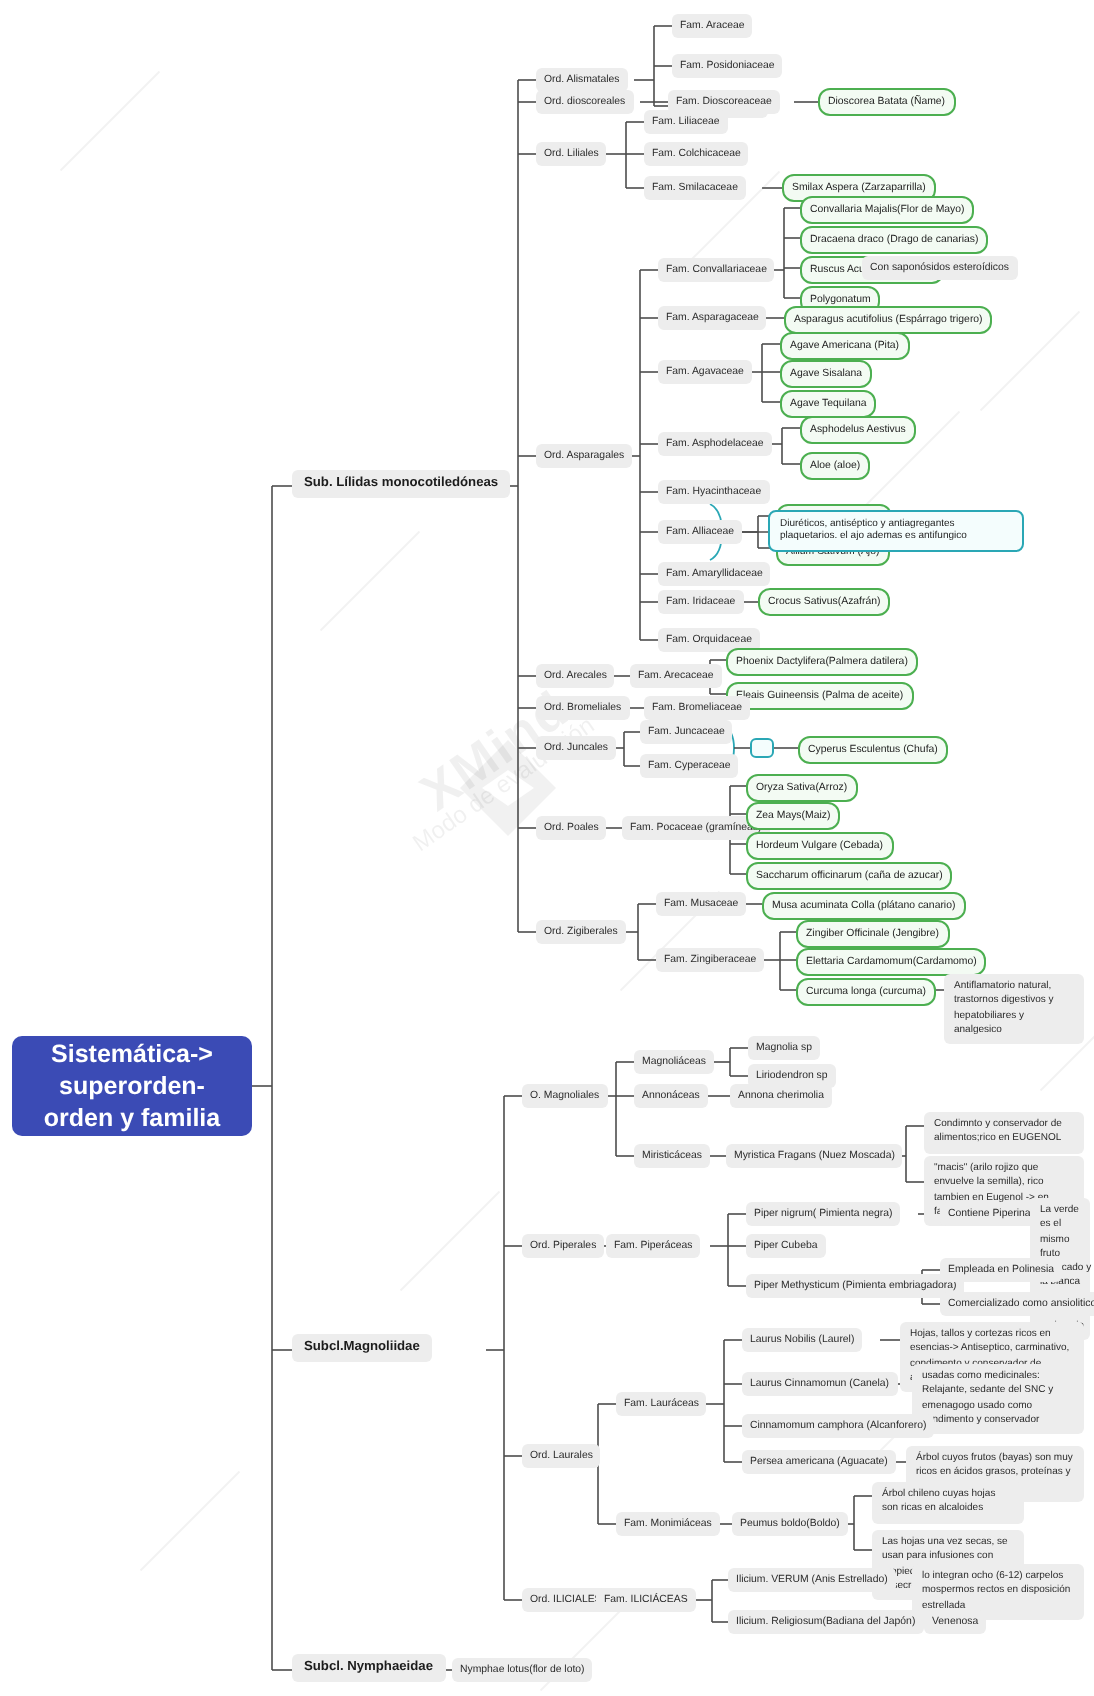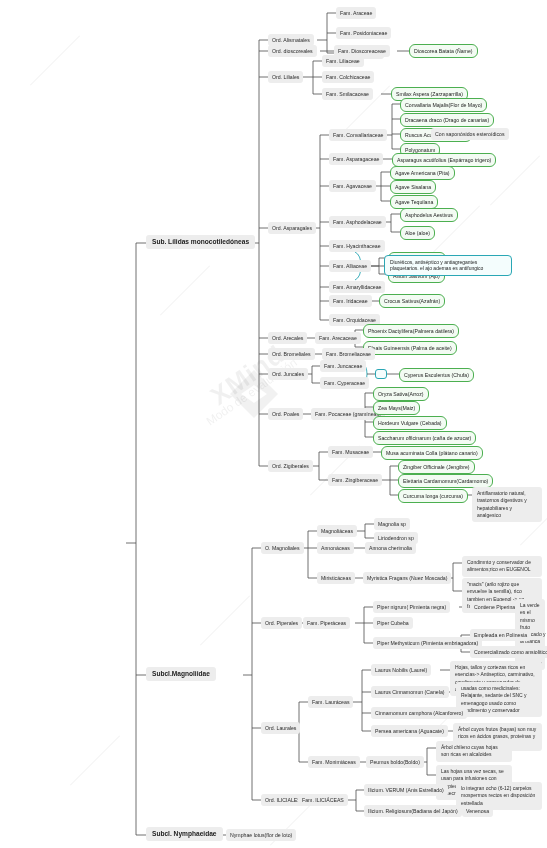--- a/index.html
+++ b/index.html
@@ -265,20 +265,21 @@
   <line x1="347" y1="800" x2="356" y2="800"></line>
   <line x1="356" y1="790" x2="356" y2="811"></line>
   <line x1="356" y1="790" x2="364" y2="790"></line>
   <line x1="356" y1="811" x2="364" y2="811"></line>
   <line x1="445" y1="790" x2="456" y2="790"></line>
   <line x1="452" y1="811" x2="462" y2="811"></line>
 
   <line x1="215" y1="835" x2="226" y2="835"></line>
 </svg>
 
+<div class="node root" style="left:6px;top:518px;width:120px;height:50px;">Sistemática-&gt; superorden- orden y familia</div>
 
 <div class="node lv1" style="left:146px;top:235px;">Sub. Lílidas monocotiledóneas</div>
 <div class="node lv1" style="left:146px;top:667px;">Subcl.Magnoliidae</div>
 <div class="node lv1" style="left:146px;top:827px;">Subcl. Nymphaeidae</div>
 
 <div class="node plain" style="left:268px;top:34px;">Ord. Alismatales</div>
 <div class="node plain" style="left:336px;top:7px;">Fam. Araceae</div>
 <div class="node plain" style="left:336px;top:27px;">Fam. Posidoniaceae</div>
 <div class="node plain" style="left:336px;top:47px;">Fam. Lemnaceae</div>
 

